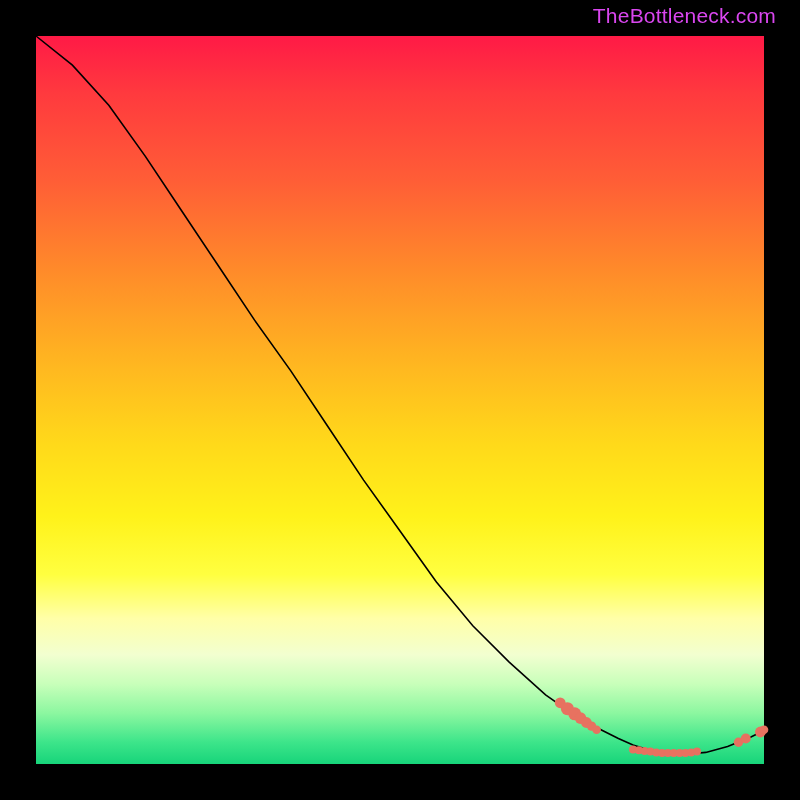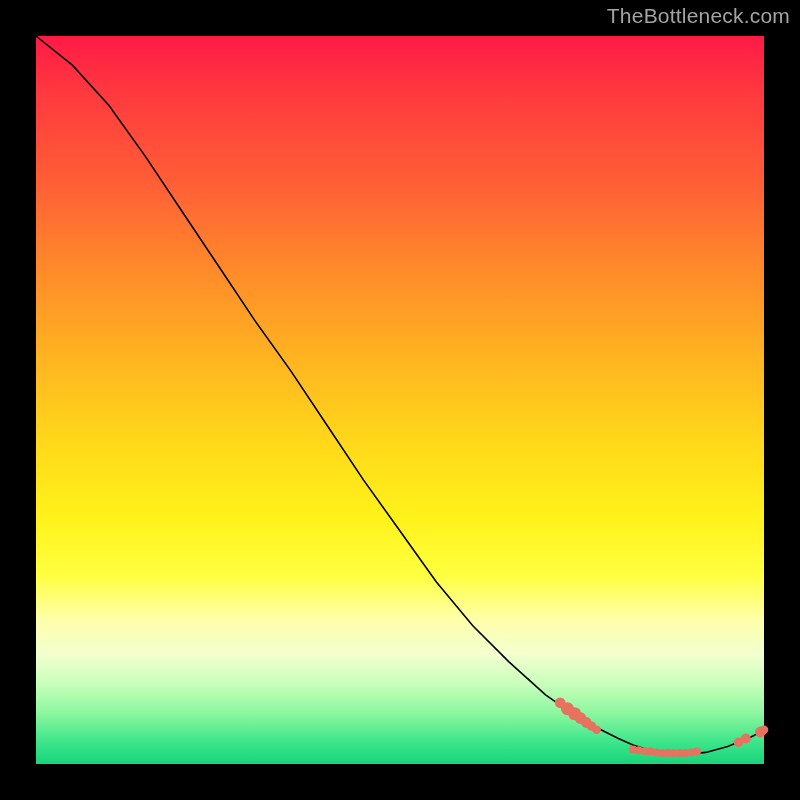--- a/index.html
+++ b/index.html
@@ -6,22 +6,22 @@
   body {
     width: 800px;
     height: 800px;
     background: #000;
     position: relative;
     font-family: Arial, sans-serif;
   }
   .attribution {
     position: absolute;
     top: 4px;
-    right: 10px;
-    color: #a3a3a3;
+    right: 24px;
+    color: #d946ef;
     font-size: 21px;
     font-weight: 500;
     letter-spacing: 0.2px;
   }
   .plot-area {
     position: absolute;
     left: 36px;
     top: 36px;
     width: 728px;
     height: 728px;

